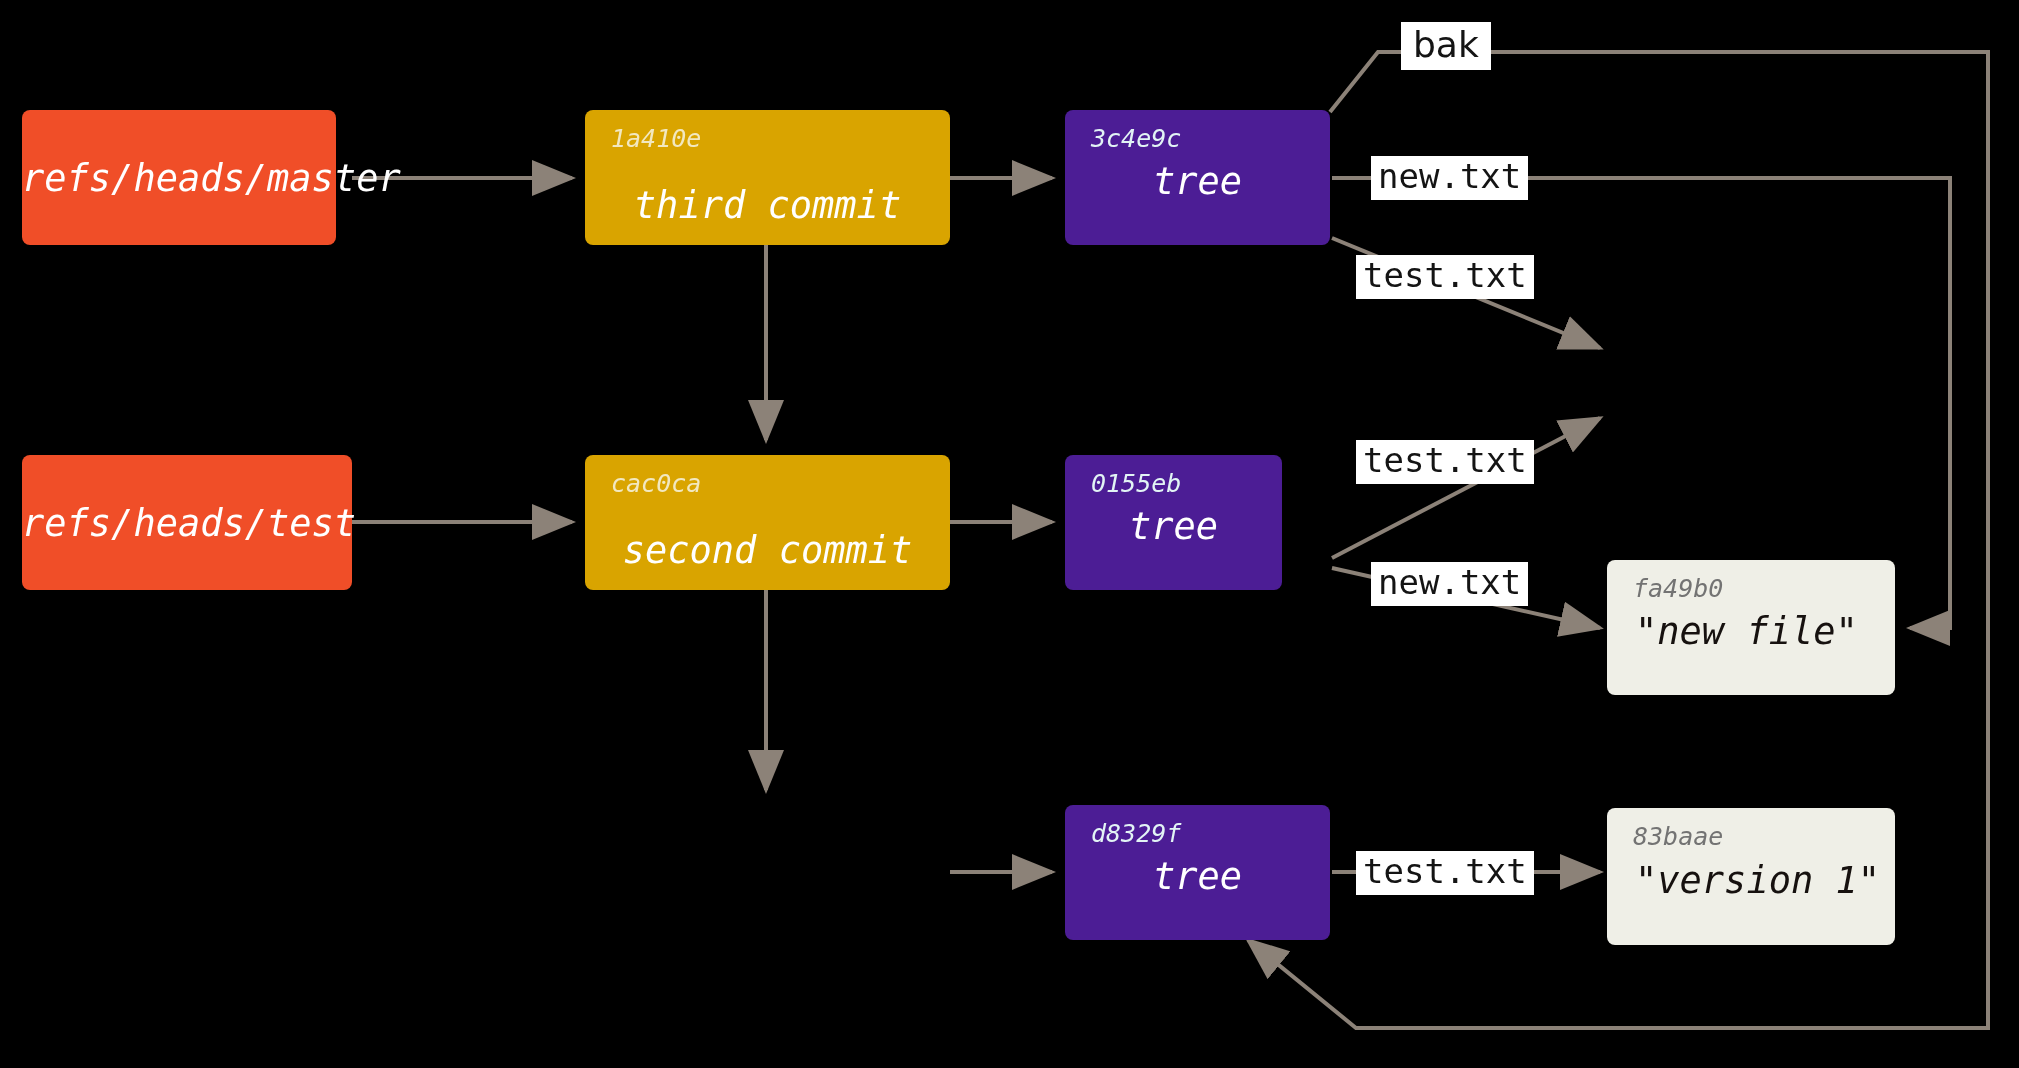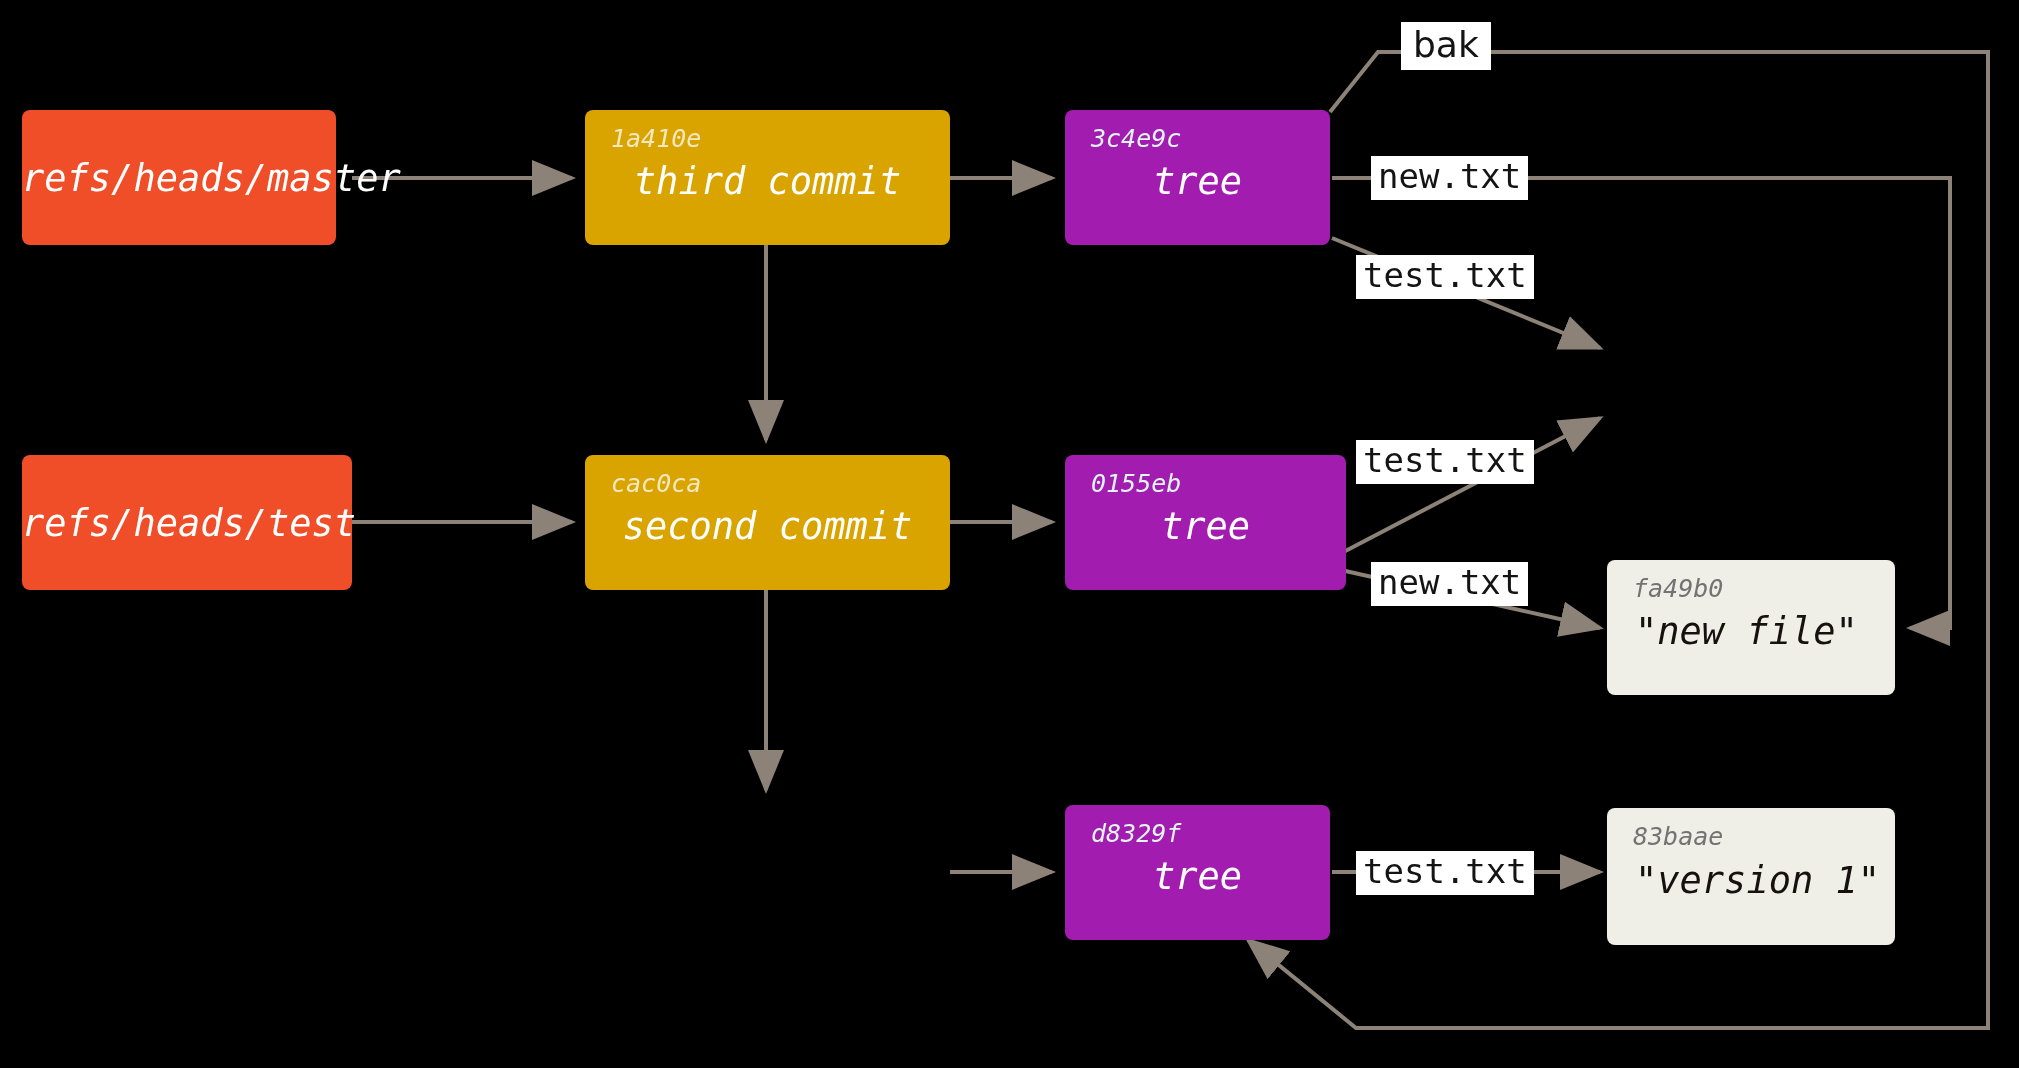--- a/index.html
+++ b/index.html
@@ -8,22 +8,22 @@
   svg#edges{position:absolute;left:0;top:0;width:2019px;height:1068px;}
   .node{position:absolute;border-radius:8px;box-sizing:border-box;font-style:italic;}
   .node .hash{position:absolute;left:26px;top:14px;font-size:25px;letter-spacing:0px;}
   .node .title{position:absolute;left:0;right:0;top:50%;transform:translateY(-42%);
                text-align:center;font-size:37px;}
   .ref{background:#f04e28;}
   .ref .reflabel{position:absolute;left:0;right:0;top:50%;transform:translateY(-50%);
                  text-align:center;font-size:37px;color:#ffffff;}
   .commit{background:#d9a400;}
   .commit .hash{color:#f2e8c0;}
-  .commit .title{color:#ffffff;}
-  .tree{background:#a21caf;}
+  .commit .title{color:#ffffff;margin-top:24px;}
+  .tree{background:#4c1d95;}
   .tree .hash{color:#e2f4f5;}
   .tree .title{color:#ffffff;}
   .blob{background:#efefe7;}
   .blob .hash{color:#737373;}
   .blob .title{color:#16110f;text-align:left;left:28px;}
   .elabel{position:absolute;background:#ffffff;color:#141414;font-size:34px;
           padding:3px 7px 5px 7px;white-space:nowrap;line-height:1.05;}
   .elabel.sans{font-family:"DejaVu Sans","Liberation Sans",sans-serif;font-size:36px;padding:4px 12px 6px 12px;}
 </style>
 </head>
@@ -85,21 +85,21 @@
     <span class="hash">cac0ca</span>
     <span class="title">second commit</span>
   </div>
 
 
   <div class="node tree" style="left:1065px;top:110px;width:265px;height:135px;">
     <span class="hash">3c4e9c</span>
     <span class="title">tree</span>
   </div>
 
-  <div class="node tree" style="left:1065px;top:455px;width:281px;height:135px;padding-left:41px;">
+  <div class="node tree" style="left:1065px;top:455px;width:217px;height:135px;padding-left:41px;">
     <span class="hash">0155eb</span>
     <span class="title">tree</span>
   </div>
 
   <div class="node tree" style="left:1065px;top:805px;width:265px;height:135px;">
     <span class="hash">d8329f</span>
     <span class="title">tree</span>
   </div>
 
 

